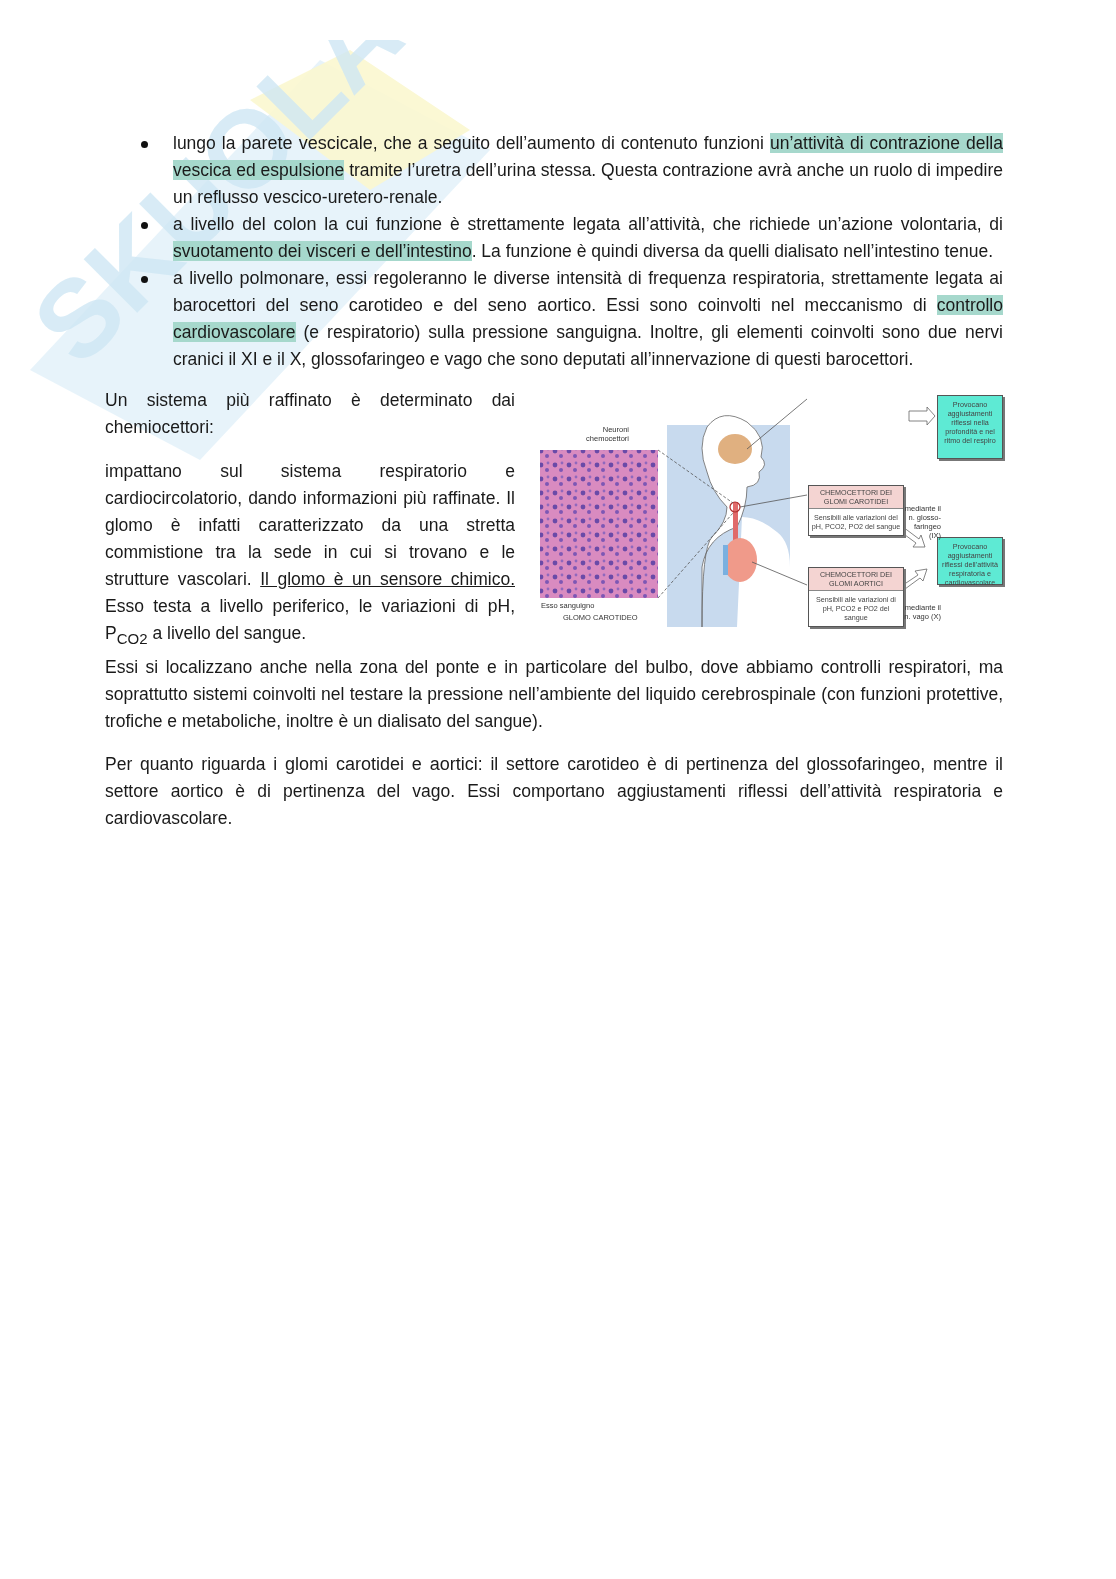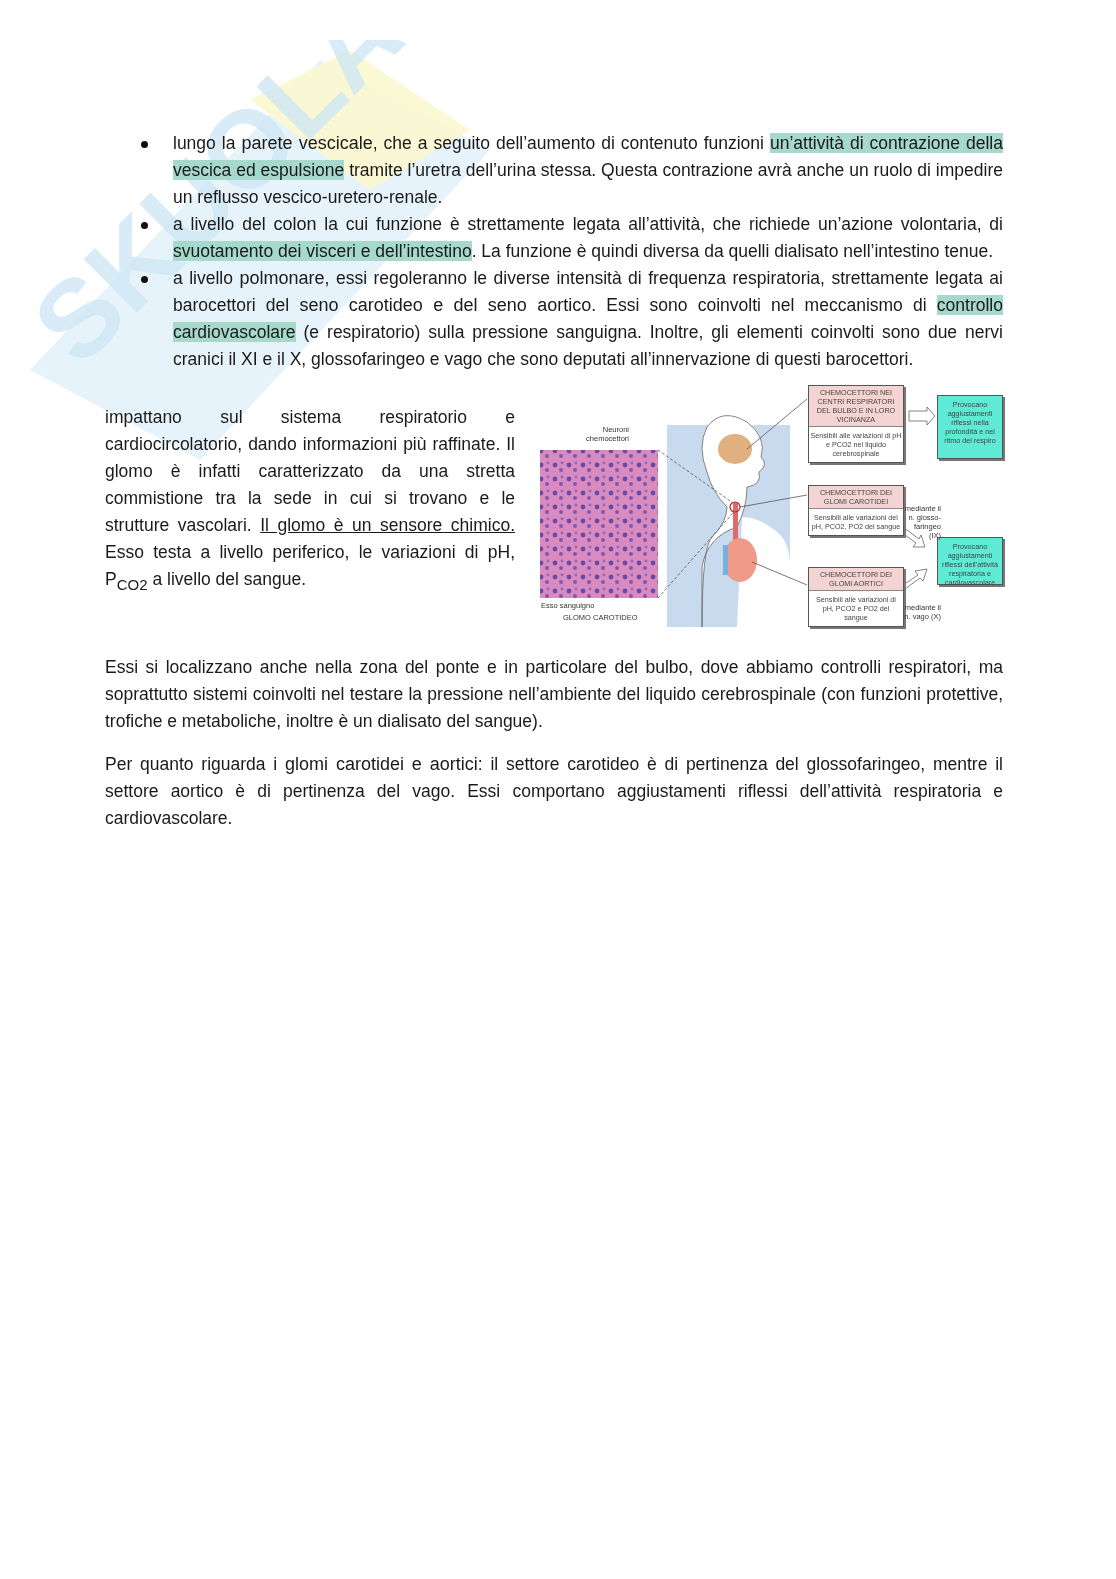--- a/index.html
+++ b/index.html
@@ -48,20 +48,21 @@
       <span>a livello del </span><span class="small">colon</span><span> la cui funzione è strettamente legata all’attività, che richiede un’azione volontaria, di </span><span class="hl">svuotamento dei visceri e dell’intestino</span><span>. La funzione è quindi diversa da quelli dialisato nell’intestino tenue.</span>
     </li>
     <li>
       <span class="dot"></span>
       <span>a livello </span><span class="small">polmonare</span><span>, essi regoleranno le diverse intensità di frequenza respiratoria, strettamente legata ai barocettori del </span><span class="small">seno carotideo</span><span class="small"> e </span><span class="small">del seno aortico</span><span>. Essi sono coinvolti nel meccanismo di </span><span class="hl">controllo</span><span> </span><span class="hl">cardiovascolare</span><span> (e respiratorio) sulla pressione sanguigna. Inoltre, gli elementi coinvolti sono due nervi cranici il XI e il X, glossofaringeo e vago che sono deputati all’innervazione di questi barocettori.</span>
     </li>
   </ul>
 
   <div class="mid">
     <div class="mid-text">
+      <p>Un sistema più raffinato è determinato dai chemiocettori:</p>
       <div class="gap"></div>
       <p><span>impattano sul sistema respiratorio e cardiocircolatorio, dando informazioni più raffinate. Il glomo è infatti caratterizzato da una stretta commistione tra la sede in cui si trovano e le strutture vascolari. </span><span class="u">Il glomo è un sensore chimico.</span><span> Esso testa a livello periferico, le variazioni </span><span>di pH, P</span><sub>CO2</sub><span> a livello del sangue.</span></p>
     </div>
 
     <div class="figure">
       <svg width="470" height="256" style="position:absolute;left:0;top:0">
         <defs>
           <pattern id="cells" width="14" height="14" patternUnits="userSpaceOnUse">
             <rect width="14" height="14" fill="#d98bc0"></rect>
             <circle cx="4" cy="4" r="2.4" fill="#6a4aa8"></circle>
@@ -85,24 +86,20 @@
         <line x1="215" y1="185" x2="270" y2="208" stroke="#555" stroke-width="0.8"></line>
         <path d="M372,34 L390,34 L390,30 L398,39 L390,48 L390,44 L372,44 Z" fill="#fff" stroke="#666" stroke-width="0.8"></path>
         <path d="M366,150 L382,162 L384,158 L388,170 L376,170 L379,166 L364,155 Z" fill="#fff" stroke="#666" stroke-width="0.8"></path>
         <path d="M366,208 L381,198 L378,194 L390,192 L386,204 L383,201 L368,212 Z" fill="#fff" stroke="#666" stroke-width="0.8"></path>
       </svg>
 
       <div class="fig-label" style="left:32px;top:48px;width:60px;">Neuroni chemocettori</div>
       <div class="fig-label" style="left:4px;top:224px;text-align:left;">Esso sanguigno</div>
       <div class="fig-label" style="left:26px;top:236px;text-align:left;">GLOMO CAROTIDEO</div>
 
-      <div class="box" style="left:271px;top:8px;width:94px;">
-        <div class="head">CHEMOCETTORI NEI CENTRI RESPIRATORI DEL BULBO E IN LORO VICINANZA</div>
-        <div class="body">Sensibili alle variazioni di pH e PCO2 nel liquido cerebrospinale</div>
-      </div>
       <div class="box" style="left:271px;top:108px;width:94px;">
         <div class="head">CHEMOCETTORI DEI GLOMI CAROTIDEI</div>
         <div class="body">Sensibili alle variazioni del pH, PCO2, PO2 del sangue</div>
       </div>
       <div class="box" style="left:271px;top:190px;width:94px;">
         <div class="head">CHEMOCETTORI DEI GLOMI AORTICI</div>
         <div class="body">Sensibili alle variazioni di pH, PCO2 e PO2 del sangue</div>
       </div>
       <div class="rbox" style="left:400px;top:18px;width:66px;height:64px;">Provocano aggiustamenti riflessi nella profondità e nel ritmo del respiro</div>
       <div class="rbox" style="left:400px;top:160px;width:66px;height:48px;">Provocano aggiustamenti riflessi dell’attività respiratoria e cardiovascolare</div>

